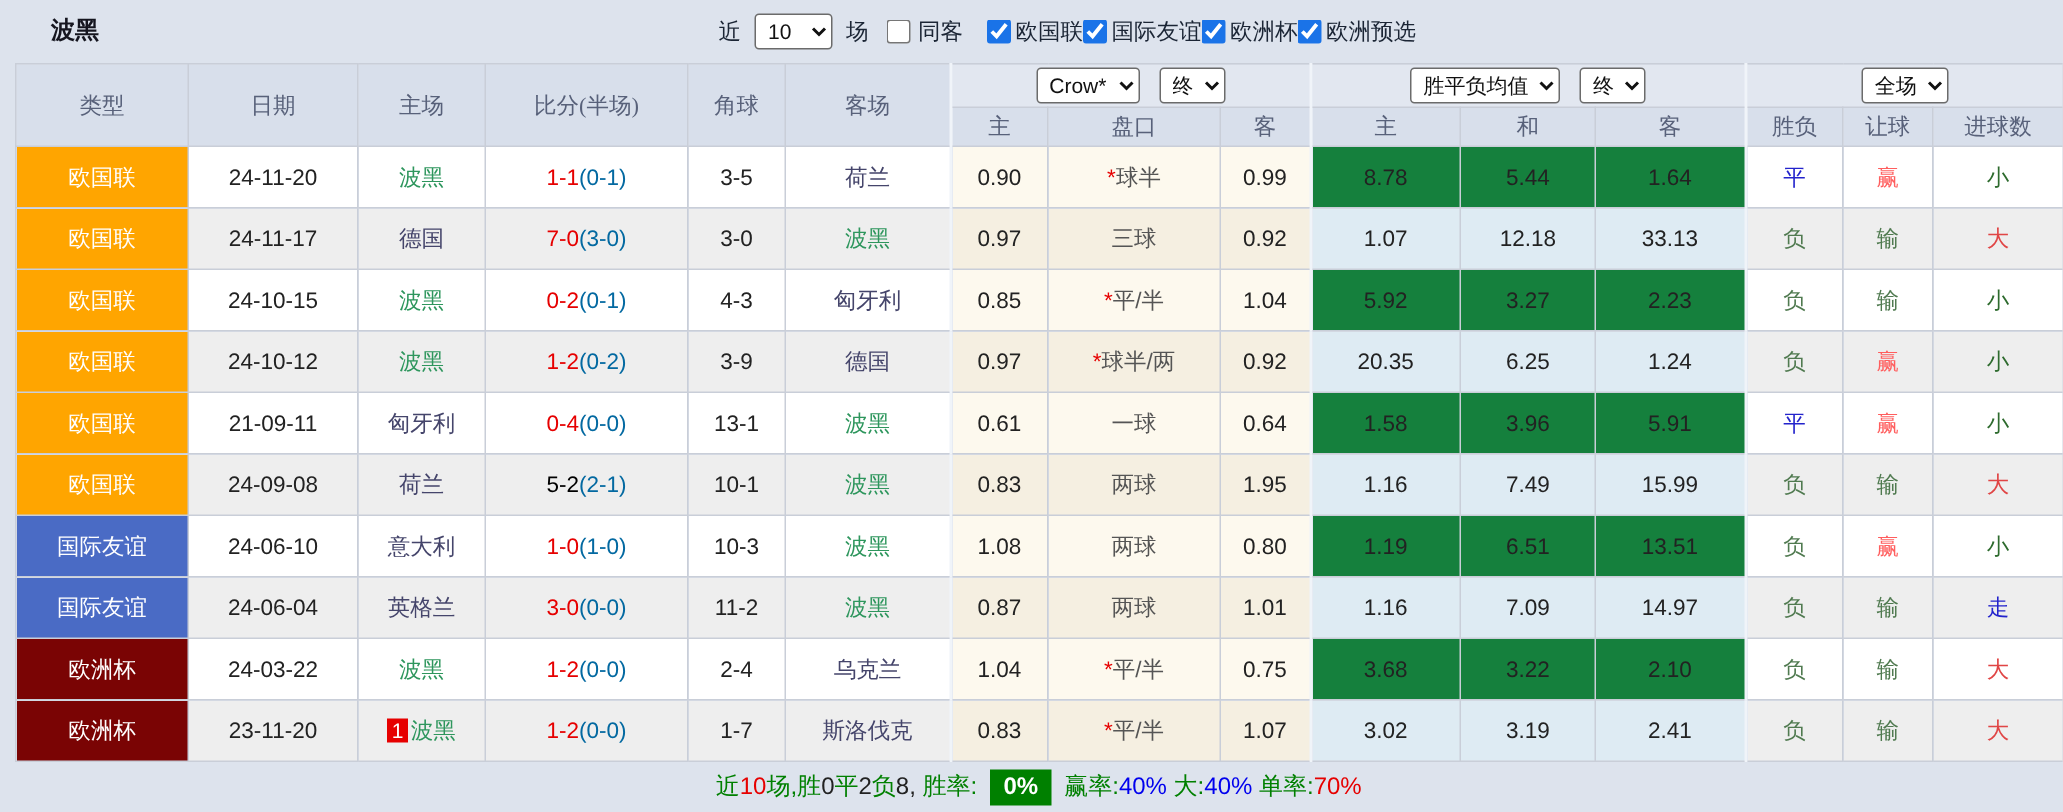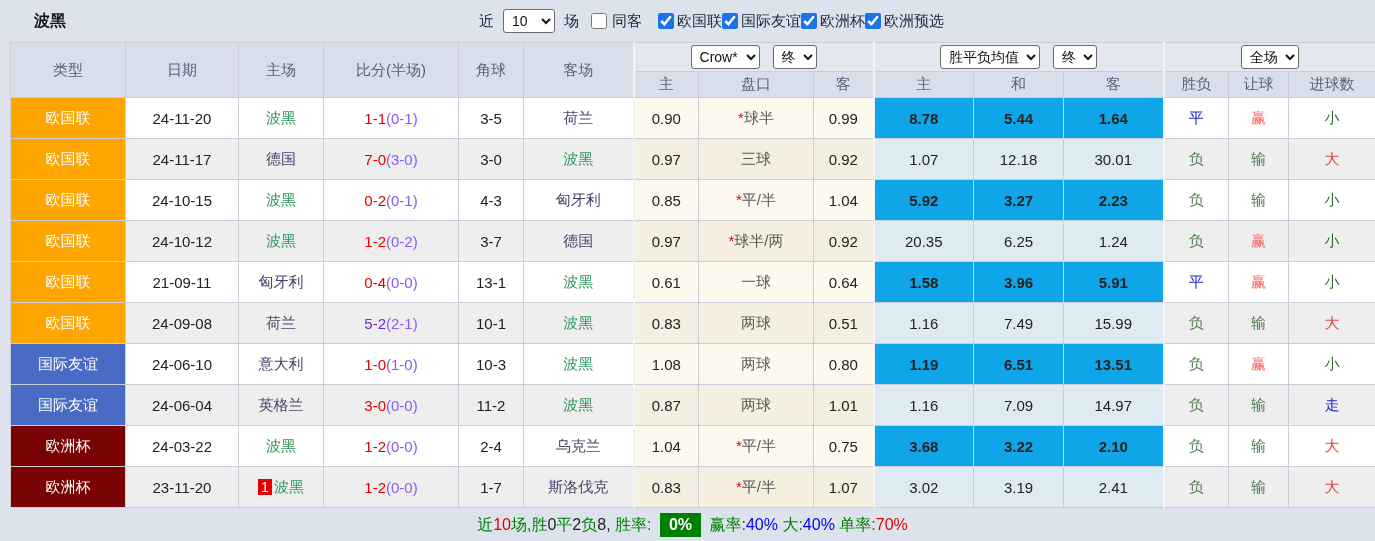--- a/index.html
+++ b/index.html
@@ -21,34 +21,34 @@
   input[type=checkbox] { width: 16px; height: 16px; accent-color: #1a73e8; margin: 0 3px 0 0; vertical-align: middle; }
   #filters { margin-left: 14px; display: inline-flex; align-items: center; }
   .fitem { display: inline-flex; align-items: center; }
 
   table { border-collapse: collapse; table-layout: fixed; width: 1365px;
           margin-left: 10px; }
   th, td { border: 1px solid #c9ced8; overflow: hidden; white-space: nowrap;
            text-align: center; font-weight: normal; padding: 0; }
   thead th { color: #58617a; font-size: 15px; background: #d8dfeb; }
   tr.selrow th.selcell { background: #e2e7f0; height: 29px; }
-  tr.selrow th.hspan { height: 55px; }
+  tr.selrow th.hspan { height: 55px; font-family: Liberation Serif, serif; }
   tr.subrow th { height: 26px; }
   .selwrap { display: flex; justify-content: center; align-items: center; gap: 13px; }
   tbody td { height: 41px; font-size: 15px; color: #222; }
   td.plain.o { background: #ffffff; }
   td.plain.e { background: #eeeeee; }
   td.cream.o { background: #fdf9ee; }
   td.cream.e { background: #f5efe1; }
-  td.avg.o   { background: #0ea5e9; font-weight: bold; }
+  td.avg.o   { background: #15803d; }
   td.avg.e   { background: #deebf3; }
   td.league  { color: #fff; }
   .gsep { border-left: 2px solid #f0f4f9; }
   .sc { }
-  .hf { color: #8b5cf6; }
+  .hf { color: #0369a1; }
   .star { }
   td.handi { color: #555; }
   .rankbadge { color: #fff; padding: 0 3px; margin-right: 2px; font-size: 14px; }
   .footer { width: 1365px; margin-left: 10px; height: 35px; line-height: 33px;
             text-align: center; font-size: 16px; }
   .fbadge { display: inline-block; line-height: normal; padding: 3px 9px;
             margin: 0 4px; font-weight: bold; }
 </style>
 </head>
 <body>
@@ -161,21 +161,21 @@
         <td class="plain e">24-11-17</td>
         <td class="plain e"><span style="color:#45456b">德国</span></td>
         <td class="plain e"><span class="sc" style="color:#e60000">7-0</span><span class="hf">(3-0)</span></td>
         <td class="plain e">3-0</td>
         <td class="plain e"><span style="color:#2e965d">波黑</span></td>
         <td class="cream e gsep">0.97</td>
         <td class="cream e handi">三球</td>
         <td class="cream e">0.92</td>
         <td class="avg e gsep">1.07</td>
         <td class="avg e">12.18</td>
-        <td class="avg e">30.01</td>
+        <td class="avg e">33.13</td>
         <td class="plain e gsep" style="color:#507a50">负</td>
         <td class="plain e" style="color:#507a50">输</td>
         <td class="plain e" style="color:#e04545">大</td>
       </tr>
       <tr>
         <td class="league" style="background:#ffa500">欧国联</td>
         <td class="plain o">24-10-15</td>
         <td class="plain o"><span style="color:#2e965d">波黑</span></td>
         <td class="plain o"><span class="sc" style="color:#e60000">0-2</span><span class="hf">(0-1)</span></td>
         <td class="plain o">4-3</td>
@@ -188,21 +188,21 @@
         <td class="avg o">2.23</td>
         <td class="plain o gsep" style="color:#507a50">负</td>
         <td class="plain o" style="color:#507a50">输</td>
         <td class="plain o" style="color:#2e6b2e">小</td>
       </tr>
       <tr>
         <td class="league" style="background:#ffa500">欧国联</td>
         <td class="plain e">24-10-12</td>
         <td class="plain e"><span style="color:#2e965d">波黑</span></td>
         <td class="plain e"><span class="sc" style="color:#e60000">1-2</span><span class="hf">(0-2)</span></td>
-        <td class="plain e">3-7</td>
+        <td class="plain e">3-9</td>
         <td class="plain e"><span style="color:#45456b">德国</span></td>
         <td class="cream e gsep">0.97</td>
         <td class="cream e handi"><span class="star" style="color:#e60000">*</span>球半/两</td>
         <td class="cream e">0.92</td>
         <td class="avg e gsep">20.35</td>
         <td class="avg e">6.25</td>
         <td class="avg e">1.24</td>
         <td class="plain e gsep" style="color:#507a50">负</td>
         <td class="plain e" style="color:#ff5e5e">赢</td>
         <td class="plain e" style="color:#2e6b2e">小</td>
@@ -221,26 +221,26 @@
         <td class="avg o">3.96</td>
         <td class="avg o">5.91</td>
         <td class="plain o gsep" style="color:#2323cc">平</td>
         <td class="plain o" style="color:#ff5e5e">赢</td>
         <td class="plain o" style="color:#2e6b2e">小</td>
       </tr>
       <tr>
         <td class="league" style="background:#ffa500">欧国联</td>
         <td class="plain e">24-09-08</td>
         <td class="plain e"><span style="color:#45456b">荷兰</span></td>
-        <td class="plain e"><span class="sc" style="color:#6d28d9">5-2</span><span class="hf">(2-1)</span></td>
+        <td class="plain e"><span class="sc" style="color:#000000">5-2</span><span class="hf">(2-1)</span></td>
         <td class="plain e">10-1</td>
         <td class="plain e"><span style="color:#2e965d">波黑</span></td>
         <td class="cream e gsep">0.83</td>
         <td class="cream e handi">两球</td>
-        <td class="cream e">0.51</td>
+        <td class="cream e">1.95</td>
         <td class="avg e gsep">1.16</td>
         <td class="avg e">7.49</td>
         <td class="avg e">15.99</td>
         <td class="plain e gsep" style="color:#507a50">负</td>
         <td class="plain e" style="color:#507a50">输</td>
         <td class="plain e" style="color:#e04545">大</td>
       </tr>
       <tr>
         <td class="league" style="background:#4a6bc5">国际友谊</td>
         <td class="plain o">24-06-10</td>

